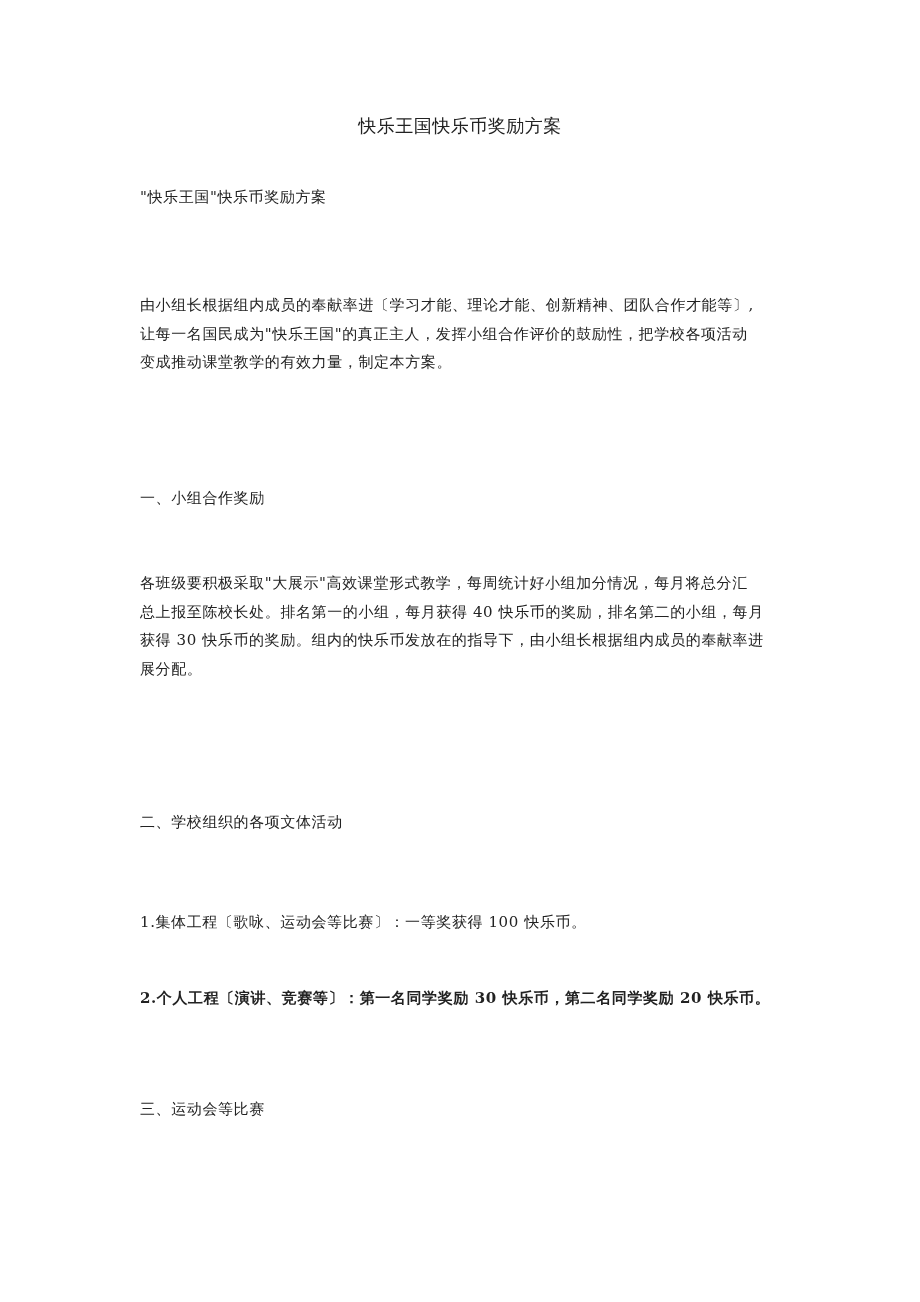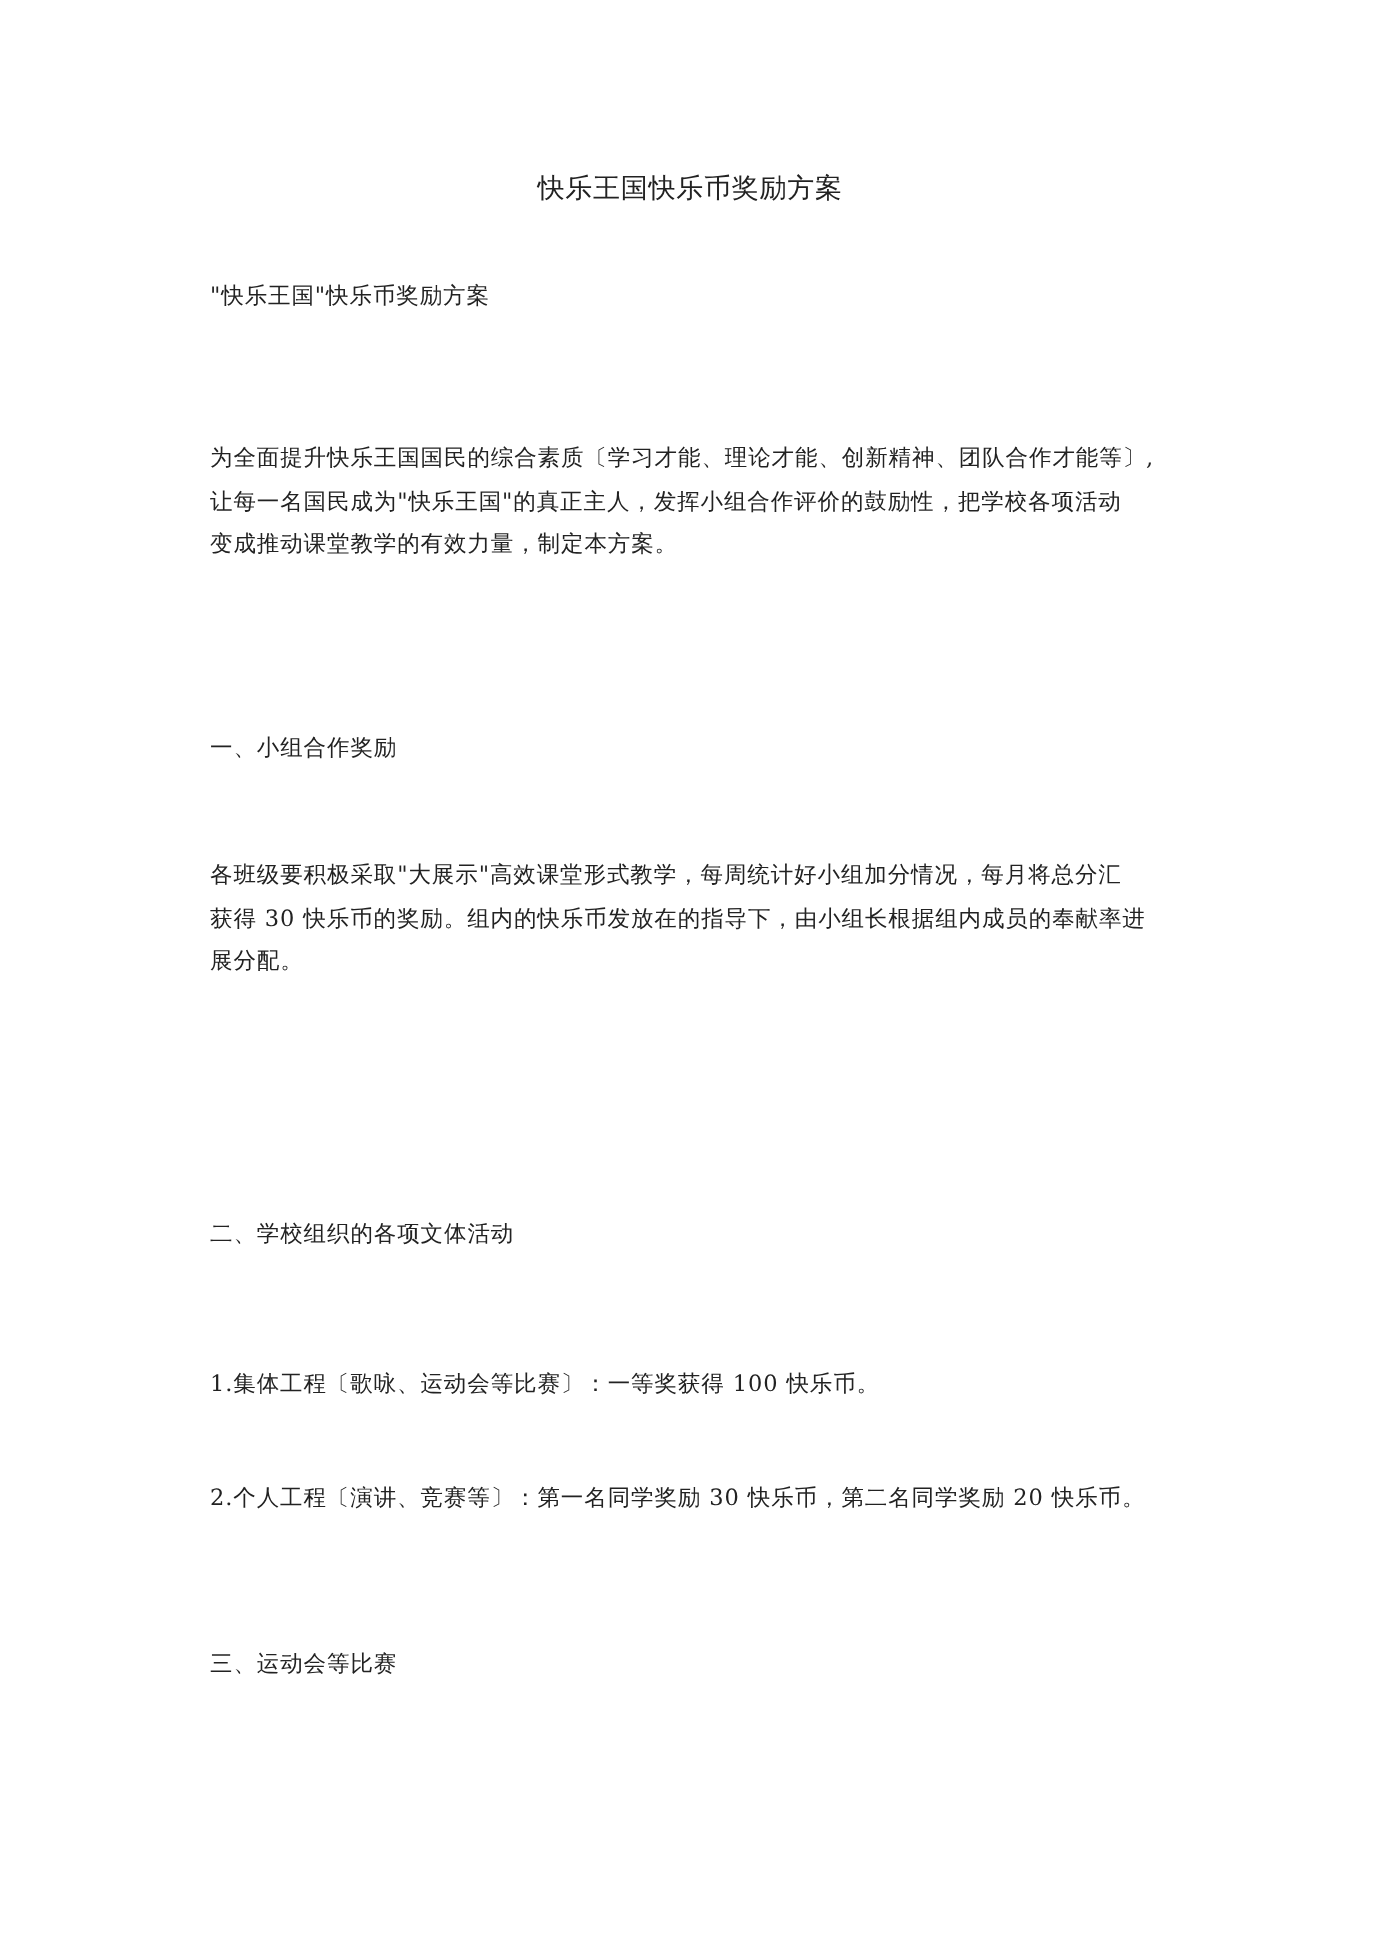--- a/index.html
+++ b/index.html
@@ -50,44 +50,45 @@
 
 <div class="page">
 
   <div class="title">快乐王国快乐币奖励方案</div>
 
   <div class="block" style="top:183px;">
     <p>"快乐王国"快乐币奖励方案</p>
   </div>
 
   <div class="block" style="top:291px;">
-    <p>为全面提升快乐王国国民的综合素质〔学习才能、理论才能、创新精神、团队合作才能等〕,</p>
+    <p>由小组长根据组内成员的奉献率进〔学习才能、理论才能、创新精神、团队合作才能等〕,</p>
     <p>让每一名国民成为"快乐王国"的真正主人，发挥小组合作评价的鼓励性，把学校各项活动</p>
     <p>变成推动课堂教学的有效力量，制定本方案。</p>
   </div>
 
   <div class="block" style="top:460px;margin-top:24px;">
     <p>一、小组合作奖励</p>
   </div>
 
   <div class="block" style="top:569px;">
     <p>各班级要积极采取"大展示"高效课堂形式教学，每周统计好小组加分情况，每月将总分汇</p>
+    <p>总上报至陈校长处。排名第一的小组，每月获得 40 快乐币的奖励，排名第二的小组，每月</p>
     <p>获得 30 快乐币的奖励。组内的快乐币发放在的指导下，由小组长根据组内成员的奉献率进</p>
     <p>展分配。</p>
   </div>
 
   <div class="block" style="top:808px;">
     <p>二、学校组织的各项文体活动</p>
   </div>
 
   <div class="block" style="top:908px;">
     <p>1.集体工程〔歌咏、运动会等比赛〕：一等奖获得 100 快乐币。</p>
   </div>
 
-  <div class="block" style="top:984px;">
+  <div class="block" style="top:984px;font-weight:bold;">
     <p>2.个人工程〔演讲、竞赛等〕：第一名同学奖励 30 快乐币，第二名同学奖励 20 快乐币。</p>
   </div>
 
   <div class="block" style="top:1095px;">
     <p>三、运动会等比赛</p>
   </div>
 
 </div>
 
 </body></html>

